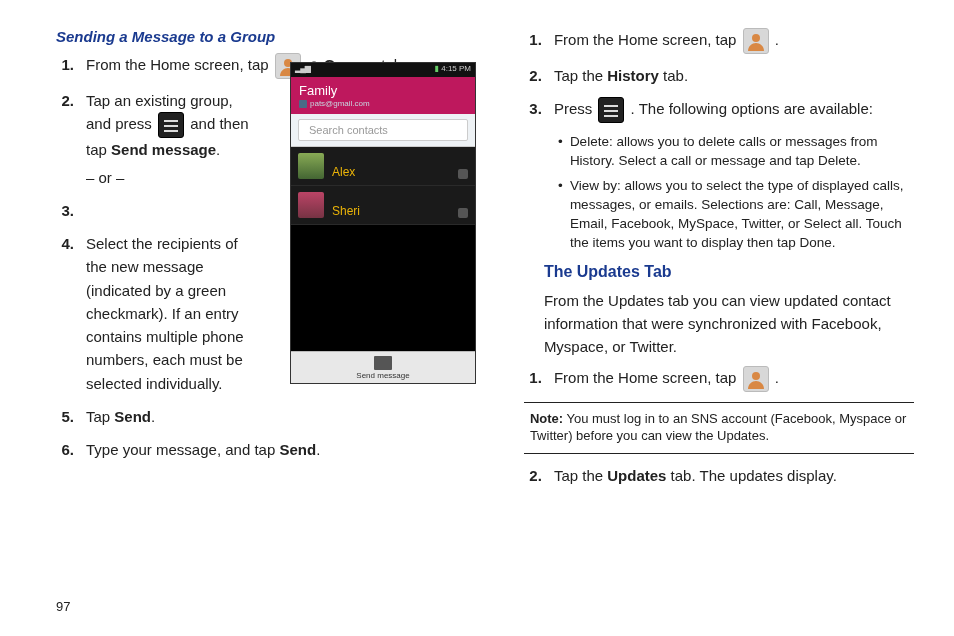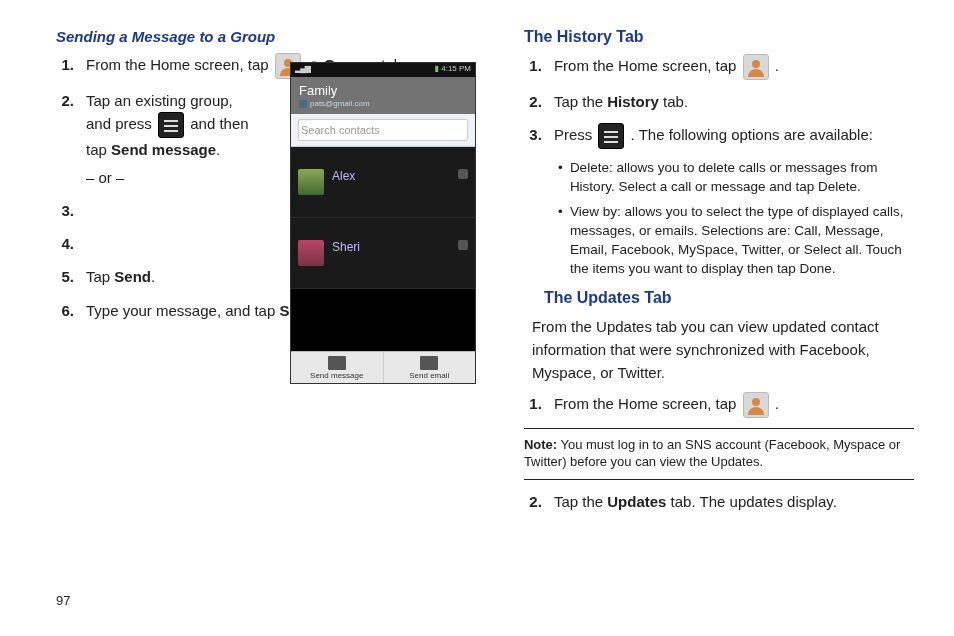--- a/index.html
+++ b/index.html
@@ -88,21 +88,21 @@
     .p-status {
       height: 14px;
       background: #111;
       color: #ccc;
       font-size: 8px;
       text-align: right;
       padding: 1px 4px;
     }
     .p-status .sig { float:left; letter-spacing:-1px; }
     .p-header {
-      background: #737373;
+      background: #be185d;
       padding: 6px 8px;
       color: #fff;
     }
     .p-header .fam { font-size: 13px; font-weight: 500; }
     .p-header .sub { font-size: 8px; color: #c8d6e0; margin-top: 1px; }
     .p-header .sub::before {
       content: "";
       display:inline-block; width:8px; height:8px;
       background:#4a6a86; margin-right:3px; vertical-align:middle;
       border-radius:1px;
@@ -111,29 +111,29 @@
       background: #eef2f5;
       padding: 5px 7px;
       border-bottom: 1px solid #ccc;
     }
     .p-search-box {
       background: #fff;
       border: 1px solid #ccc;
       border-radius: 2px;
       font-size: 11px;
       color: #999;
-      padding: 4px 2px;
+      padding: 4px 10px;
     }
     .p-row {
       display: flex;
-      align-items: flex-start;
-      padding: 22px 7px;
+      align-items: flex-end;
+      padding: 6px 7px;
       border-bottom: 1px solid #2a2a2a;
       background: #1a1a1a;
-      color: #c4b5fd;
+      color: #eab308;
       font-size: 12px;
     }
     .p-row .av {
       width: 26px; height: 26px;
       border-radius: 2px;
       margin-right: 8px;
       flex-shrink: 0;
     }
     .p-row .g { margin-left:auto; width:10px; height:10px; background:#555; border-radius:2px; }
     .p-body-fill { flex:1; background:#000; }
@@ -163,26 +163,26 @@
       display:flex;
       margin-left: 34px;
       margin-bottom: 6px;
       line-height:1.4;
       font-size: 13.5px;
     }
     .bullet .dot { width:12px; flex-shrink:0; }
     .bullet .bb { flex:1; }
     .bullet b { font-weight:normal; }
     .hr { border:none; border-top:1px solid #222; margin:8px 0;}
-    .note { font-size:13px; line-height:1.3; margin:4px 0;}
+    .note { font-size:13px; line-height:1.3; margin:4px 6px;}
     .note b { font-weight:bold; }
     .page-num {
       position: absolute;
       left: 56px;
-      bottom: 28px;
+      bottom: 22px;
       font-size: 13px;
     }
   </style>
 </head>
 <body>
 
 <div class="columns">
   <div class="col-left">
     <div class="section-title">Sending a Message to a Group</div>
 
@@ -211,39 +211,39 @@
         <div style="margin-top:4px;">– or –</div>
       </div>
     </div>
 
     <div class="step">
       <div class="step-num">3.</div>
     </div>
 
     <div class="step">
       <div class="step-num">4.</div>
+      <div class="step-body narrow">Select the recipients of the new message (indicated by a green checkmark). If an entry contains multiple phone numbers, each must be selected individually.</div>
     </div>
 
     <div class="step">
       <div class="step-num">5.</div>
       <div class="step-body">
         <span>Tap </span><b>Send</b><span>.</span>
       </div>
     </div>
 
     <div class="step">
       <div class="step-num">6.</div>
       <div class="step-body">
         <span>Type your message, and tap </span><b>Send</b><span>.</span>
       </div>
     </div>
   </div>
 
   <div class="col-right">
-    <div class="section-title blue">The History Tab</div>
 
     <div class="step">
       <div class="step-num">1.</div>
       <div class="step-body">
         <span>From the Home screen, tap </span>
         <span class="icon-box contacts">
           <svg viewBox="0 0 24 24">
               <circle cx="12" cy="9" r="4" fill="#d98844"></circle>
               <path d="M4 22c0-5 4-8 8-8s8 3 8 8" fill="#d98844"></path>
             </svg>
@@ -271,21 +271,21 @@
     <div class="bullet">
       <div class="dot">•</div>
       <div class="bb"><b>Delete</b><span>: allows you to delete calls or messages from History. Select a call or message and tap </span><b>Delete</b><span>.</span></div>
     </div>
     <div class="bullet">
       <div class="dot">•</div>
       <div class="bb"><b>View by</b><span>: allows you to select the type of displayed calls, messages, or emails. Selections are: Call, Message, Email, Facebook, MySpace, Twitter, or Select all. Touch the items you want to display then tap </span><b>Done</b><span>.</span></div>
     </div>
 
     <div class="section-title blue" style="margin-top:10px;margin-left:20px;">The Updates Tab</div>
-    <div class="indent" style="margin-left:8px;">From the Updates tab you can view updated contact information that were synchronized with Facebook, Myspace, or Twitter.</div>
+    <div class="indent" style="margin-left:20px;">From the Updates tab you can view updated contact information that were synchronized with Facebook, Myspace, or Twitter.</div>
 
     <div class="step">
       <div class="step-num">1.</div>
       <div class="step-body">
         <span>From the Home screen, tap </span>
         <span class="icon-box contacts">
           <svg viewBox="0 0 24 24">
               <circle cx="12" cy="9" r="4" fill="#d98844"></circle>
               <path d="M4 22c0-5 4-8 8-8s8 3 8 8" fill="#d98844"></path>
             </svg>
@@ -332,21 +332,17 @@
       <div class="av" style="background:linear-gradient(#b46,#734);"></div>
       <span>Sheri</span>
       <div class="g"></div>
     </div>
     <div class="p-body-fill"></div>
     <div class="p-bottom">
       <div class="p-btn">
         <div class="ic"></div>
         <span>Send message</span>
       </div>
-      <div class="p-btn">
-        <div class="ic"></div>
-        <span>Send email</span>
-      </div>
     </div>
   </div>
 </div>
 
 <div class="page-num">97</div>
 
 </body></html>

